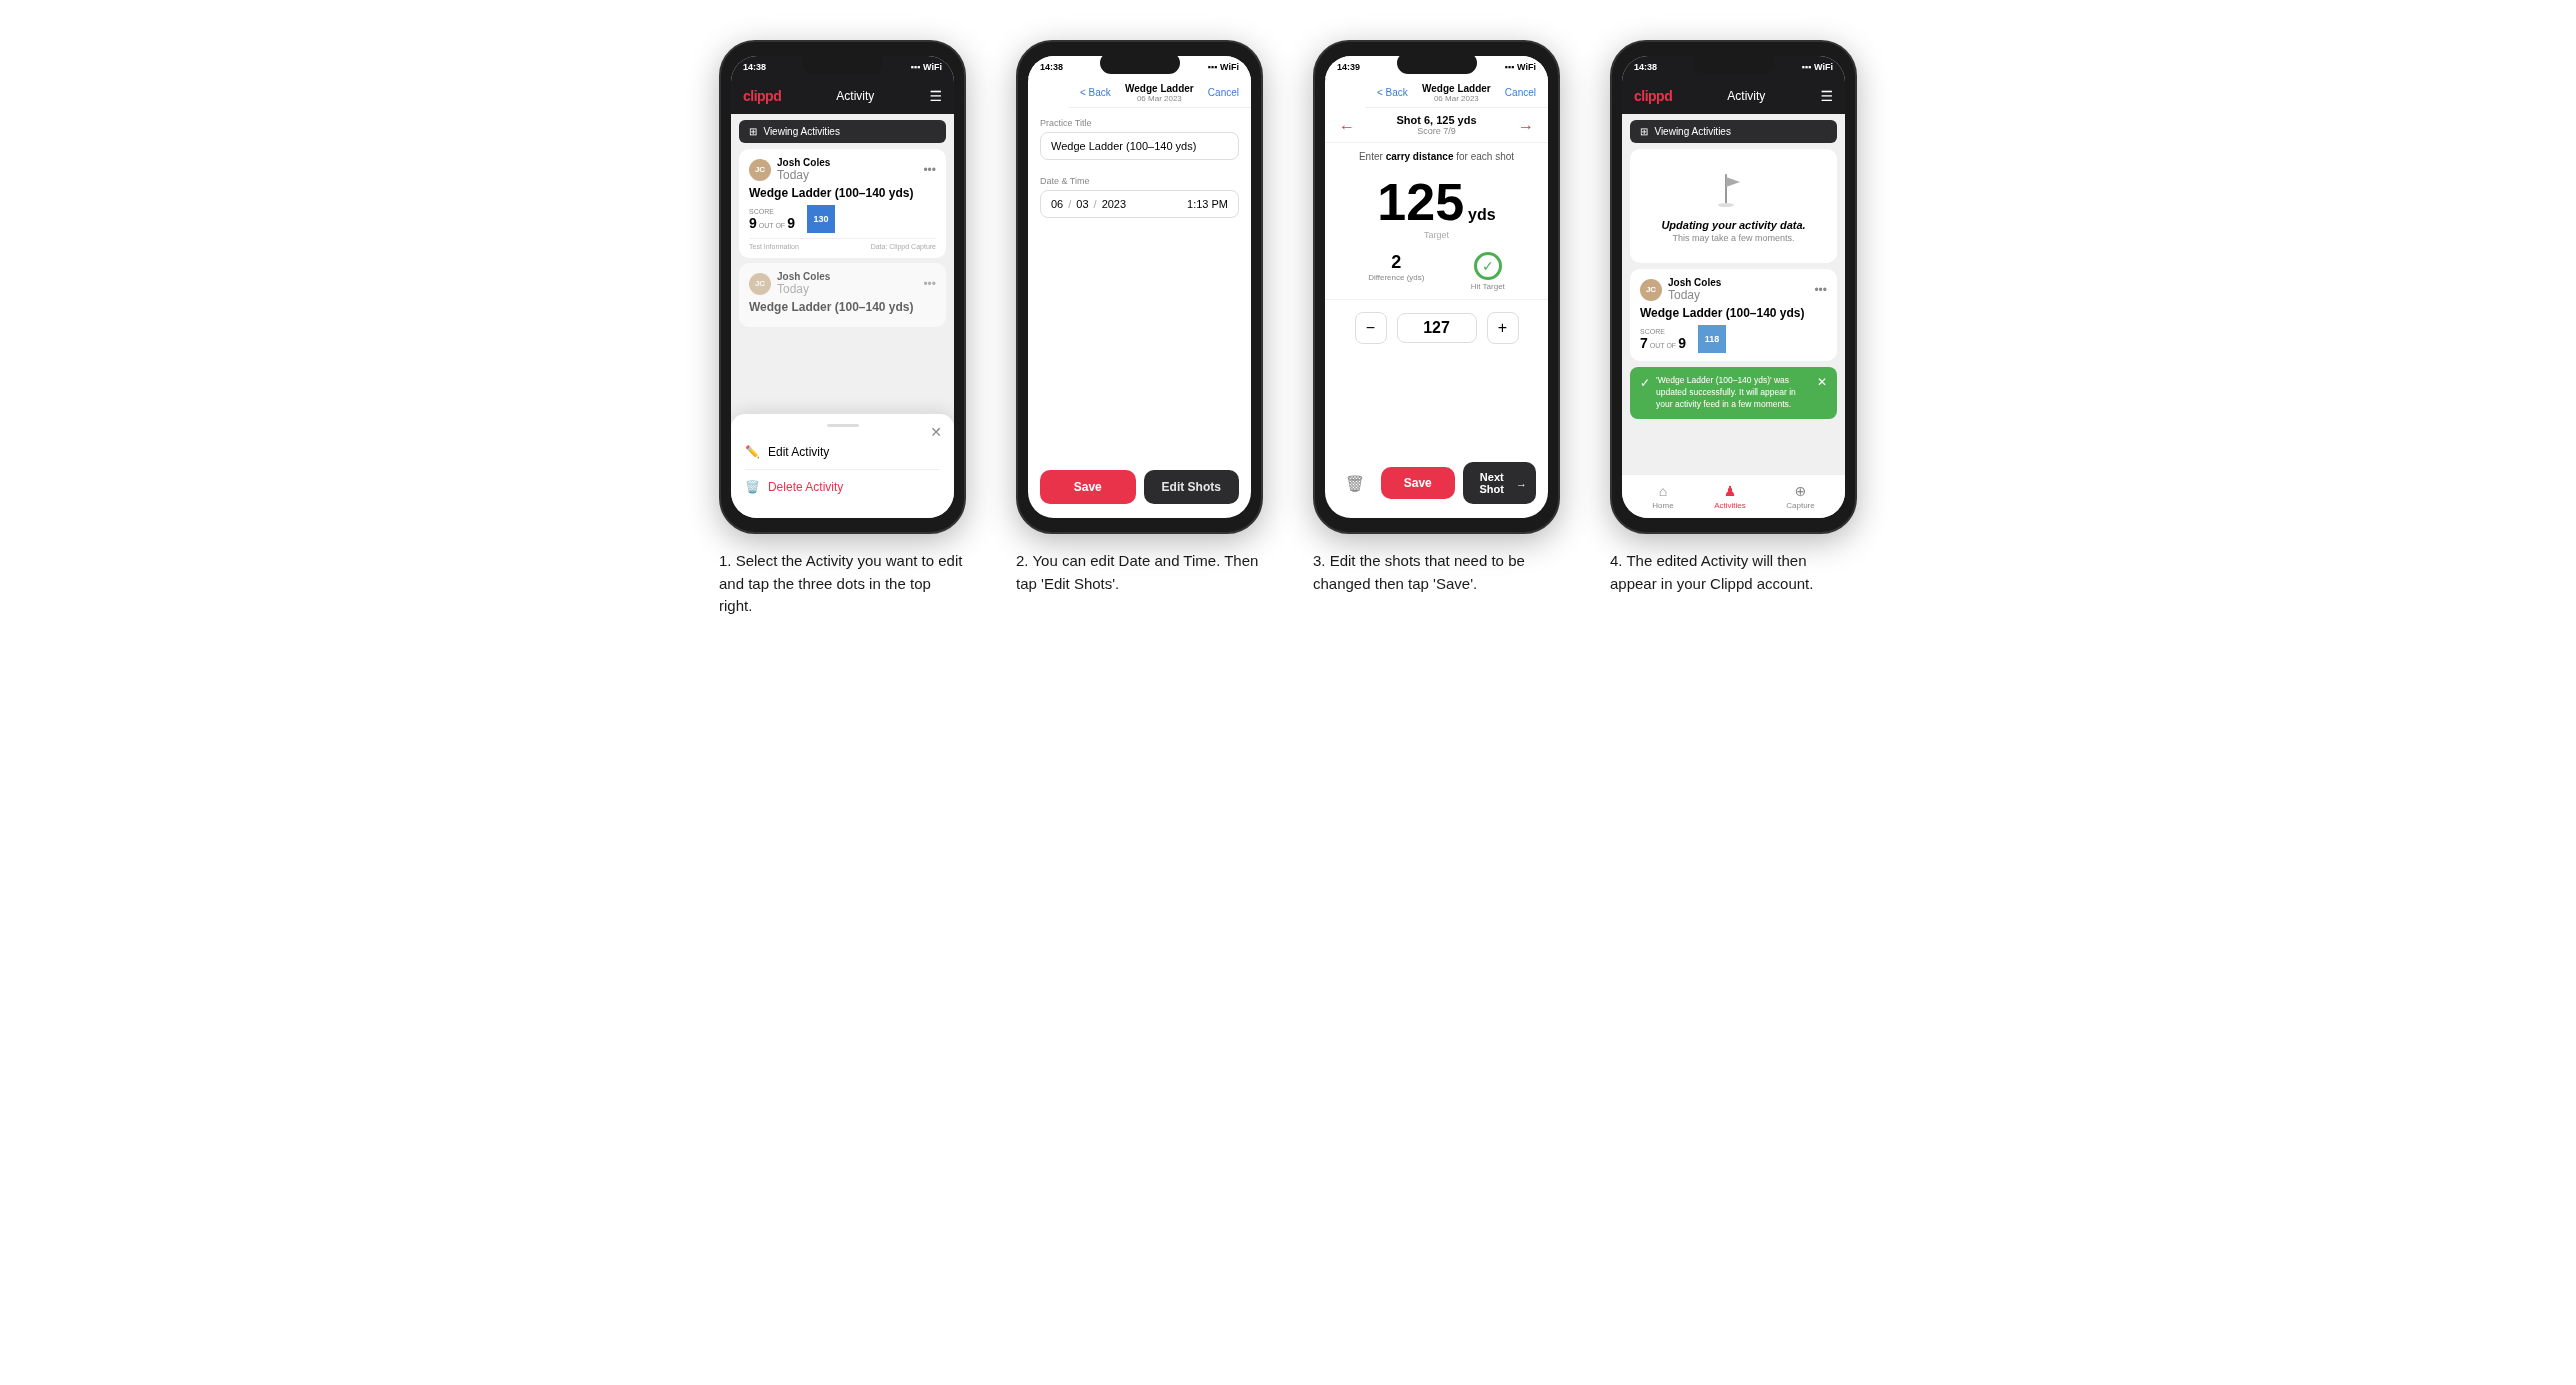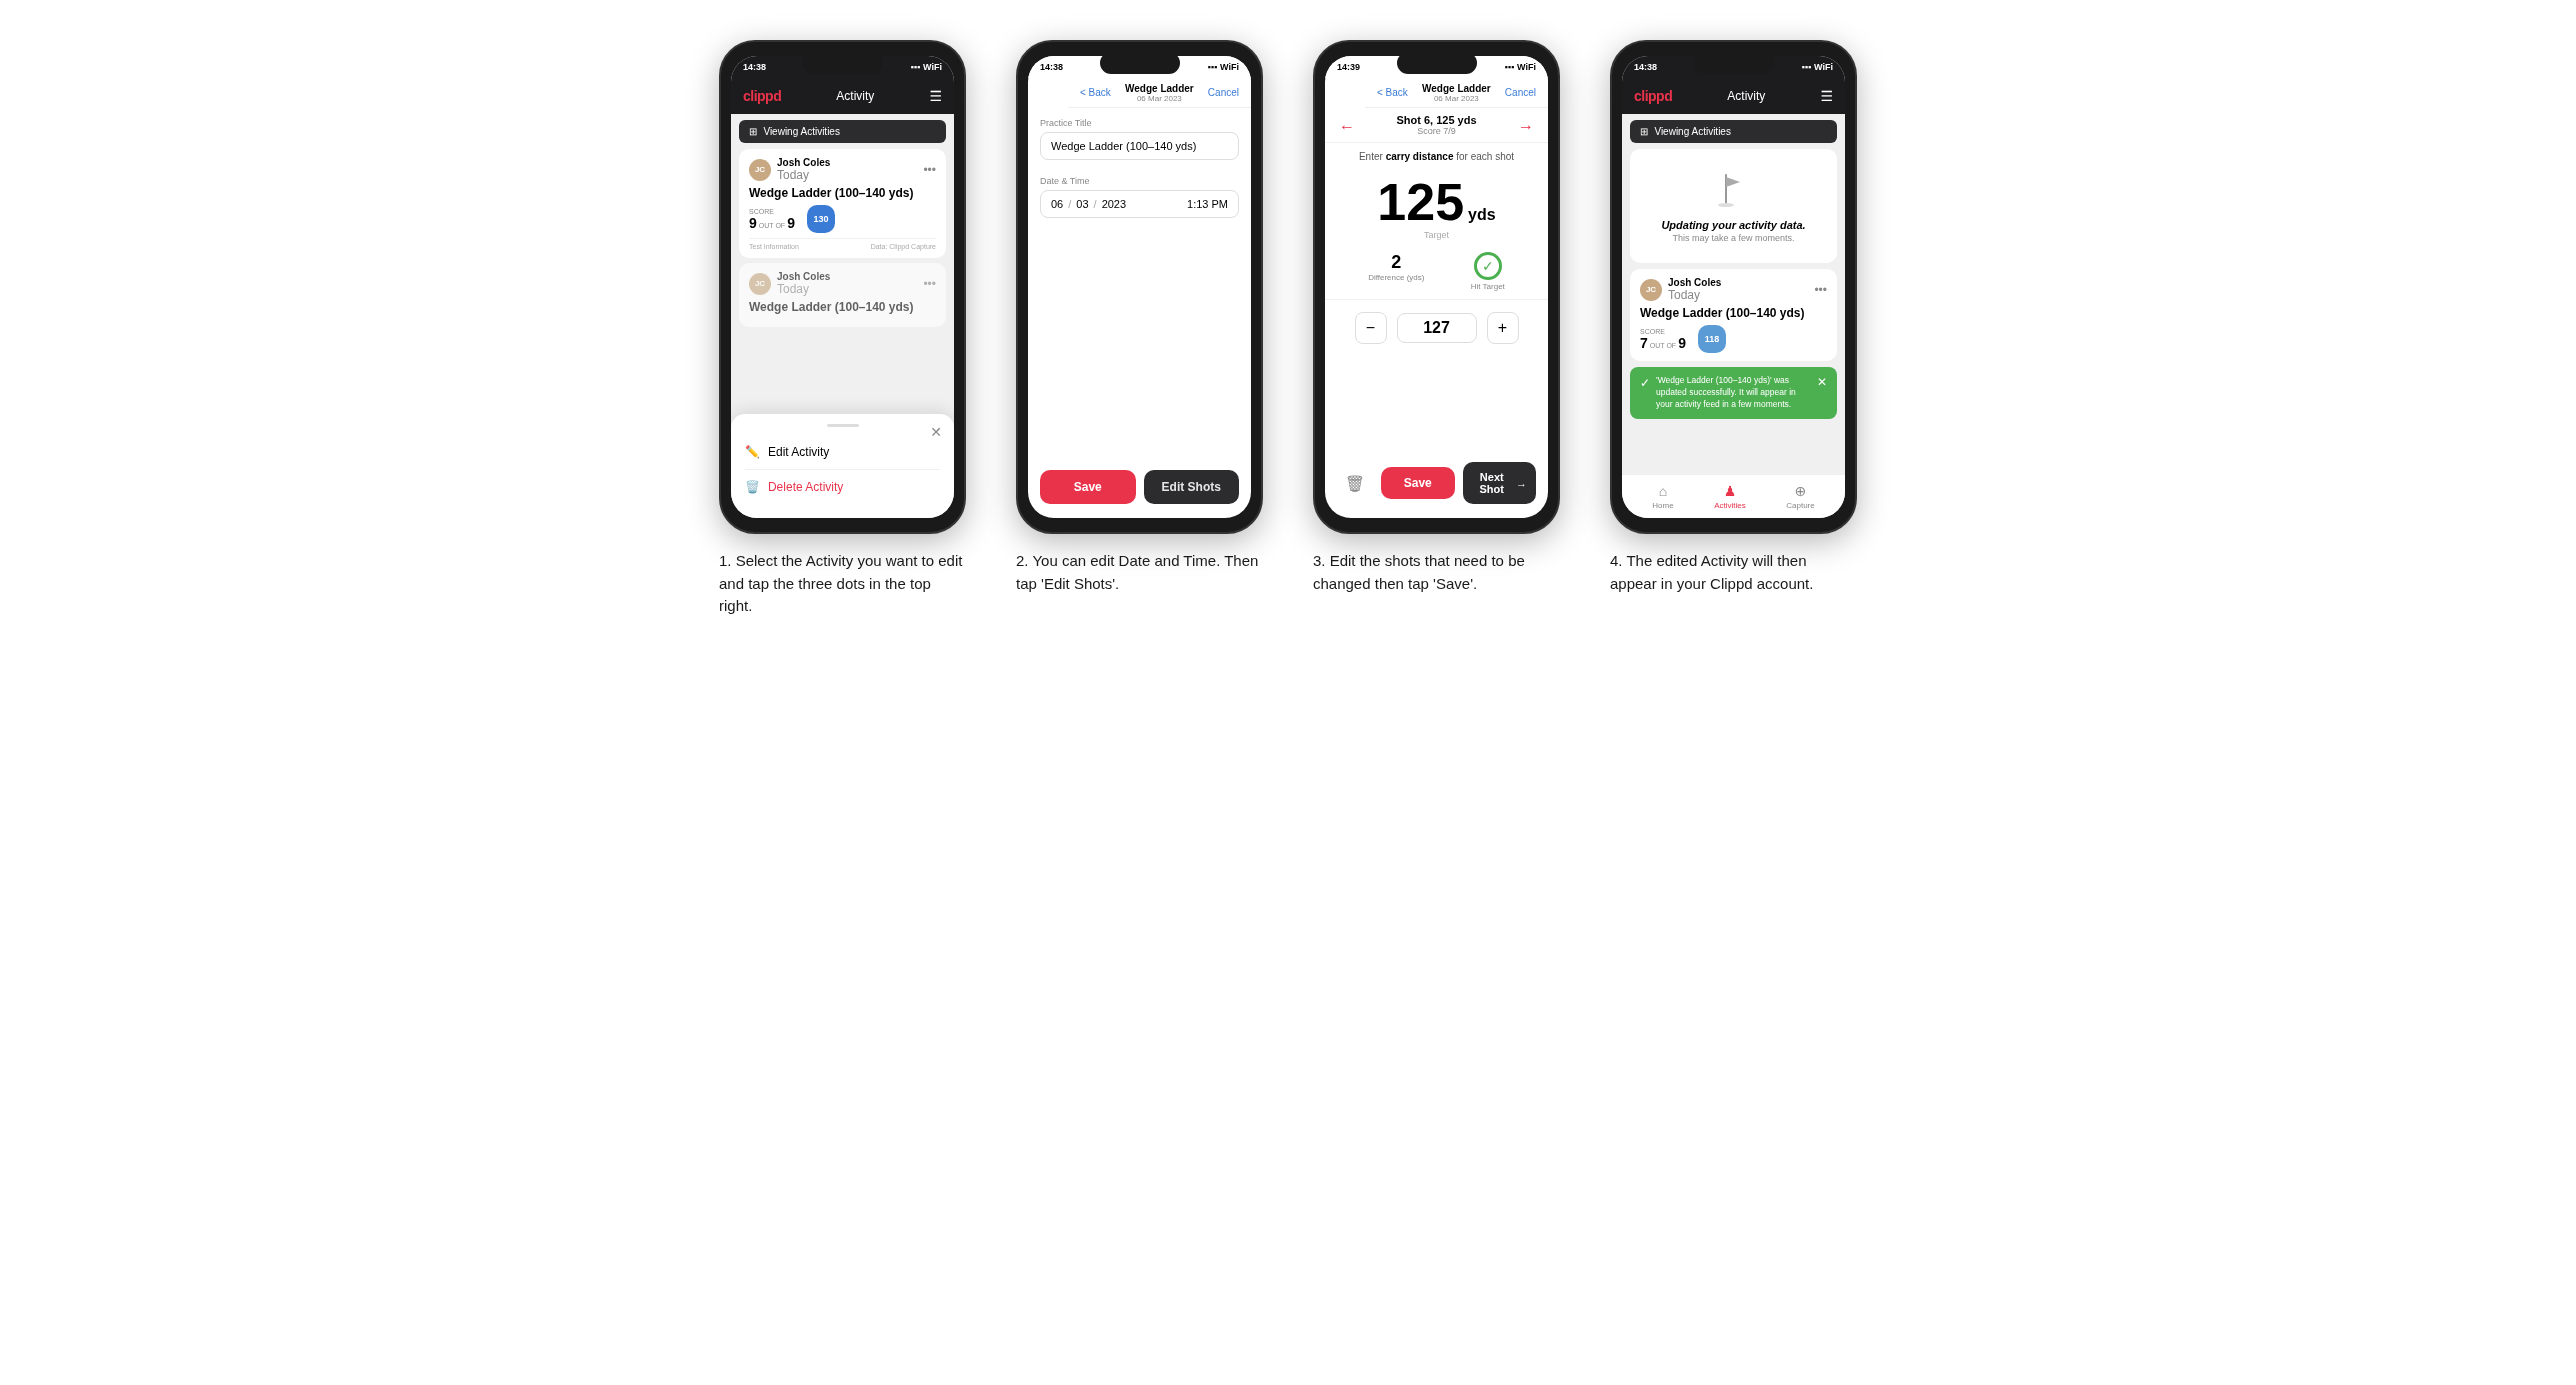--- a/index.html
+++ b/index.html
@@ -166,21 +166,21 @@
     .stat-item { display: flex; flex-direction: column; }
     .stat-label { font-size: 7px; color: #888; text-transform: uppercase; }
     .stat-val-row { display: flex; align-items: baseline; gap: 2px; }
     .stat-val { font-size: 14px; font-weight: 800; color: #000; }
     .stat-of { font-size: 7px; color: #888; text-transform: uppercase; }
     .stat-val2 { font-size: 14px; font-weight: 800; color: #000; }
 
     .shot-quality-badge {
       width: 28px;
       height: 28px;
-      border-radius: 10px;
+      border-radius: 0;
       background: #3a7bd5;
       display: flex;
       align-items: center;
       justify-content: center;
       color: #fff;
       font-size: 9px;
       font-weight: 800;
     }
 
     .card-footer {

